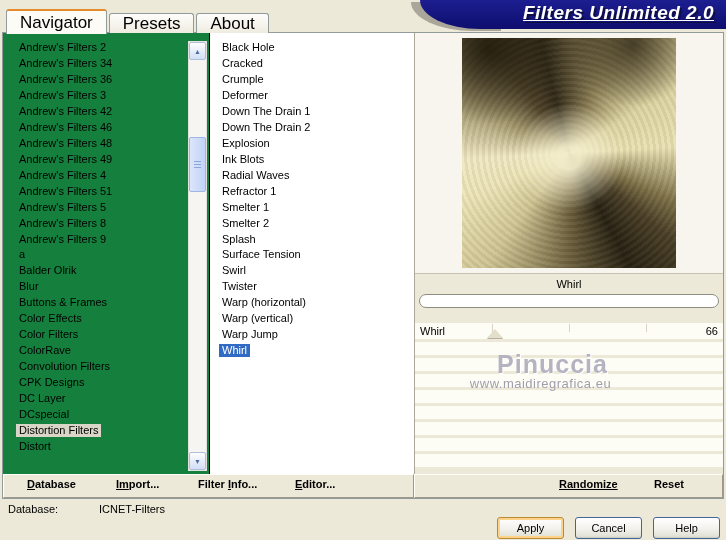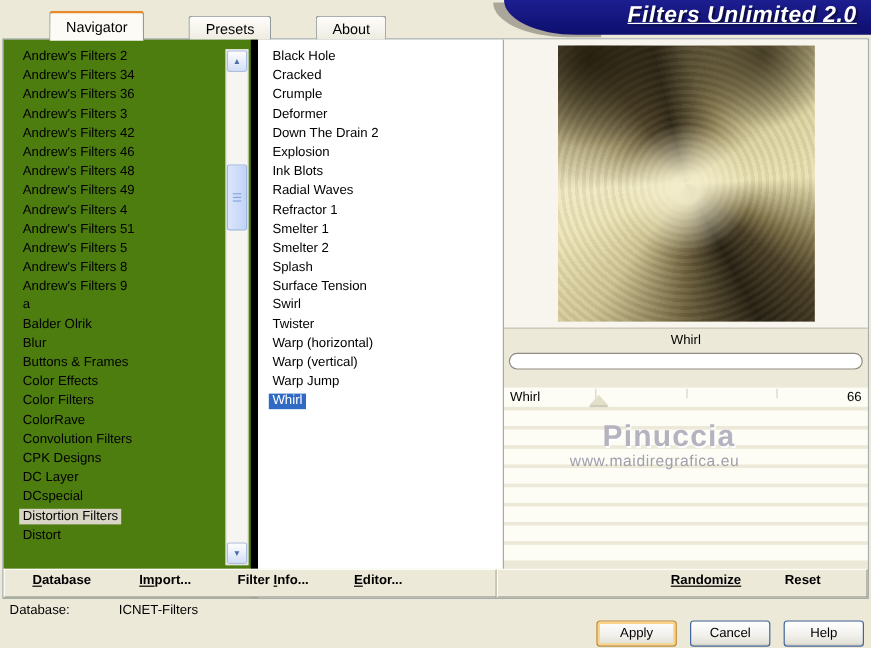--- a/index.html
+++ b/index.html
@@ -10,29 +10,29 @@
   .banner{position:absolute;top:0;right:0;width:306px;height:29px;z-index:3;}
   .banner .shadow{position:absolute;left:-9px;top:2px;width:90px;height:29px;
     background:#aaa699;border-bottom-left-radius:62px 29px;}
   .banner .plate{position:absolute;inset:0;background:linear-gradient(#1d1e90,#0d0e6e);
     border-bottom-left-radius:60px 29px;display:flex;align-items:center;justify-content:flex-end;}
   .banner .title{color:#fff;font-size:19px;font-weight:bold;font-style:italic;letter-spacing:.5px;
     padding:0 12px 3px 0;text-shadow:2px 2px 0 rgba(10,10,40,.65);white-space:nowrap;text-decoration:underline;}
 
   
   .tabbar{position:absolute;left:6px;top:10px;height:23px;display:flex;align-items:flex-end;z-index:2;}
-  .tab{height:19px;padding:0 13px;margin-right:2px;font-size:12px;color:#000;
+  .tab{height:19px;padding:0 13px;margin-right:2px;font-size:17px;color:#000;
     background:linear-gradient(#fefdfb,#eeece0);border:1px solid #919b9c;border-bottom:none;
-    border-radius:3px 3px 0 0;display:flex;align-items:center;cursor:default;margin-left:35px;}
+    border-radius:3px 3px 0 0;display:flex;align-items:center;cursor:default;}
   .tab.active{height:23px;background:#fcfbf6;border-top:2px solid #e68b2c;position:relative;top:1px;}
 
   
   .page{position:absolute;left:2px;top:32px;width:720px;height:465px;background:#fff;
     border:1px solid #919b9c;display:flex;}
-  .pane-left{position:relative;width:206px;border-right:6px solid #000000;background:#4d7c0f;}
+  .pane-left{position:relative;width:206px;border-right:1px solid #000000;background:#15803d;}
   .pane-mid{position:relative;width:204px;border-right:1px solid #aca899;background:#fff;}
   .pane-right{position:relative;flex:1;background:#ece9d8;display:flex;flex-direction:column;}
 
   .list{padding:7px 0 0 13px;font-size:11px;color:#000;}
   .pane-mid .list{padding-left:9px;}
   .list-item{height:15.93px;display:flex;align-items:center;white-space:nowrap;}
   .list-item span{padding:0 3px;line-height:13px;}
   .list-item span.sel-pale{background:#d9d5c7;}
   .list-item span.sel-blue{background:#316ac5;color:#fff;}
 
@@ -215,20 +215,23 @@
           <div class="list-item">
             <span>Cracked</span>
           </div>
           <div class="list-item">
             <span>Crumple</span>
           </div>
           <div class="list-item">
             <span>Deformer</span>
           </div>
           <div class="list-item">
+            <span>Down The Drain 1</span>
+          </div>
+          <div class="list-item">
             <span>Down The Drain 2</span>
           </div>
           <div class="list-item">
             <span>Explosion</span>
           </div>
           <div class="list-item">
             <span>Ink Blots</span>
           </div>
           <div class="list-item">
             <span>Radial Waves</span>

